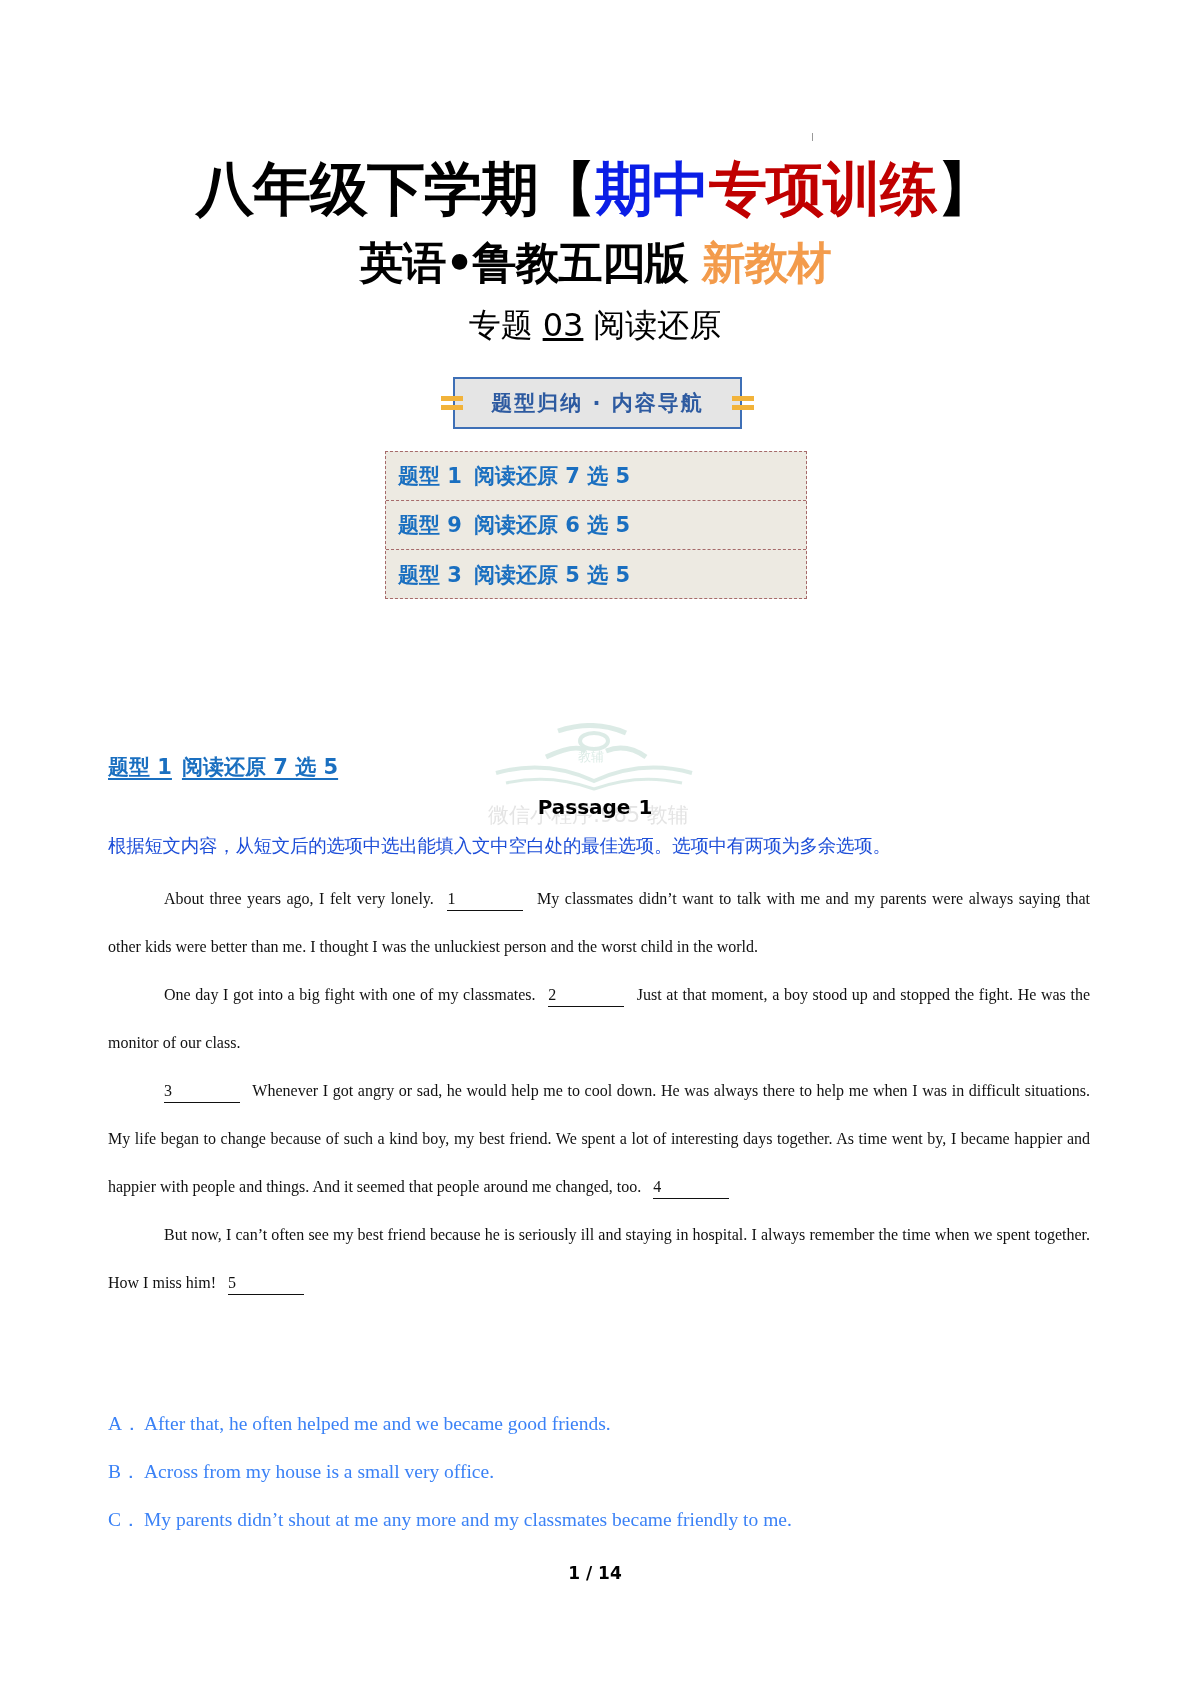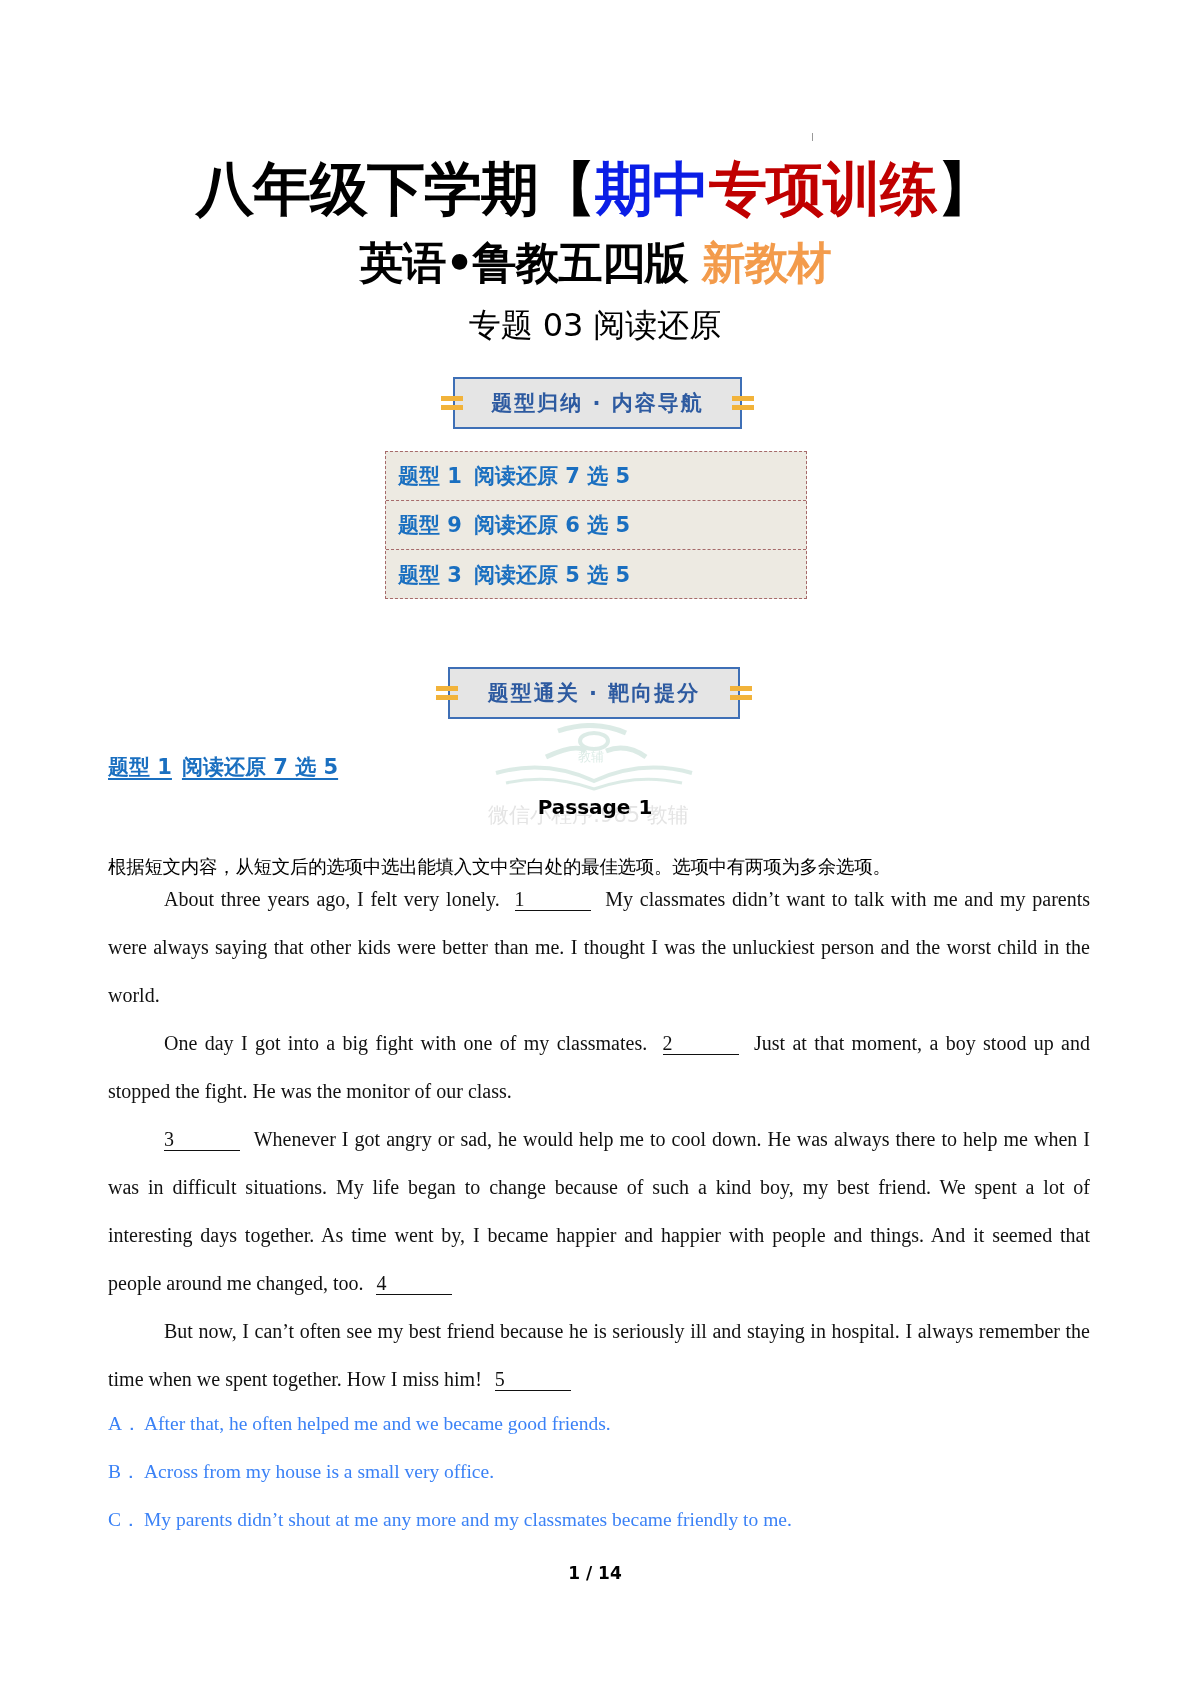--- a/index.html
+++ b/index.html
@@ -22,21 +22,21 @@
     position: absolute; left: 0; top: 224px; width: 1190px; text-align: center;
     font-family: "DejaVu Sans", sans-serif; font-weight: bold; font-size: 44px; line-height: 56px;
     color: #000; letter-spacing: -1px;
   }
   .title-sub .orange { color: #f39b4b; margin-left: 14px; }
 
   .title-topic {
     position: absolute; left: 0; top: 292px; width: 1190px; text-align: center;
     font-family: "DejaVu Sans", sans-serif; font-size: 32px; line-height: 44px; color: #000;
   }
-  .title-topic .num { margin: 10px 10px; }
+  .title-topic .num { margin: 10px 10px; text-decoration: underline; }
 
   .banner {
     position: absolute; height: 52px; border: 2px solid #3e6fb6; background: #e5e5e5;
     display: flex; align-items: center; justify-content: center;
     font-family: "DejaVu Sans", sans-serif; font-weight: bold; font-size: 21px; color: #2d5aa0;
     letter-spacing: 2px;
   }
   .banner-deco {
     position: absolute; width: 22px; height: 16px; top: 50%; transform: translateY(-50%);
   }
@@ -78,26 +78,26 @@
   }
 
   .passage-title {
     position: absolute; left: 0; top: 784px; width: 1190px; text-align: center;
     font-family: "DejaVu Sans", sans-serif; font-weight: bold; font-size: 20px; color: #000;
   }
   .passage-title .sp { display: inline-block; width: 8px; }
 
   .instruction {
     position: absolute; left: 108px; top: 822px; width: 990px;
-    font-family: "DejaVu Serif", serif; font-size: 18.5px; color: #000000; letter-spacing: -0.3px; margin-top: 21px;
+    font-family: "DejaVu Serif", serif; font-size: 18.5px; color: #1d4ed8; letter-spacing: -0.3px;
   }
 
   .body-text {
     position: absolute; left: 108px; top: 864px; width: 982px;
-    font-family: "Liberation Serif", serif; font-size: 20px; line-height: 48px; color: #111;
+    font-family: "Liberation Serif", serif; font-size: 16px; line-height: 48px; color: #111;
     text-align: justify; text-align-last: left;
   }
   .body-text p { margin: 0; }
   .body-text p.indent { text-indent: 56px; }
   .blank {
     display: inline-block; text-indent: 0; border-bottom: 1px solid #111; text-align: center;
     line-height: 22px; width: 76px; margin: 0 8px;
   }
   .blank.first { margin-left: 0; }
 
@@ -148,25 +148,20 @@
         <span class="sp"></span>
         <span>阅读还原 6 选 5</span>
     </div>
     <div class="toc-row">
       <span>题型 3</span>
         <span class="sp"></span>
         <span>阅读还原 5 选 5</span>
     </div>
   </div>
 
-  <div class="banner" id="banner2">
-    <span class="banner-deco left"></span>
-    <span>题型通关 · 靶向提分</span>
-    <span class="banner-deco right"></span>
-  </div>
 
   <svg class="watermark-logo" viewBox="0 0 216 70">
     <path d="M72 8 Q108 -4 140 10" stroke="#9cc7b8" stroke-width="5" fill="none"></path>
     <ellipse cx="108" cy="18" rx="14" ry="8" stroke="#9cc7b8" stroke-width="4" fill="none"></ellipse>
     <path d="M60 34 Q90 20 100 28" stroke="#9cc7b8" stroke-width="5" fill="none"></path>
     <path d="M120 28 Q140 20 160 34" stroke="#9cc7b8" stroke-width="5" fill="none"></path>
     <text x="92" y="38" font-size="13" fill="#9cc7b8" font-family="DejaVu Sans, sans-serif">教辅</text>
     <path d="M10 50 Q60 36 108 58 Q156 36 206 50" stroke="#9cc7b8" stroke-width="4" fill="none"></path>
     <path d="M20 60 Q64 50 108 66 Q152 50 196 60" stroke="#9cc7b8" stroke-width="3" fill="none"></path>
   </svg>

